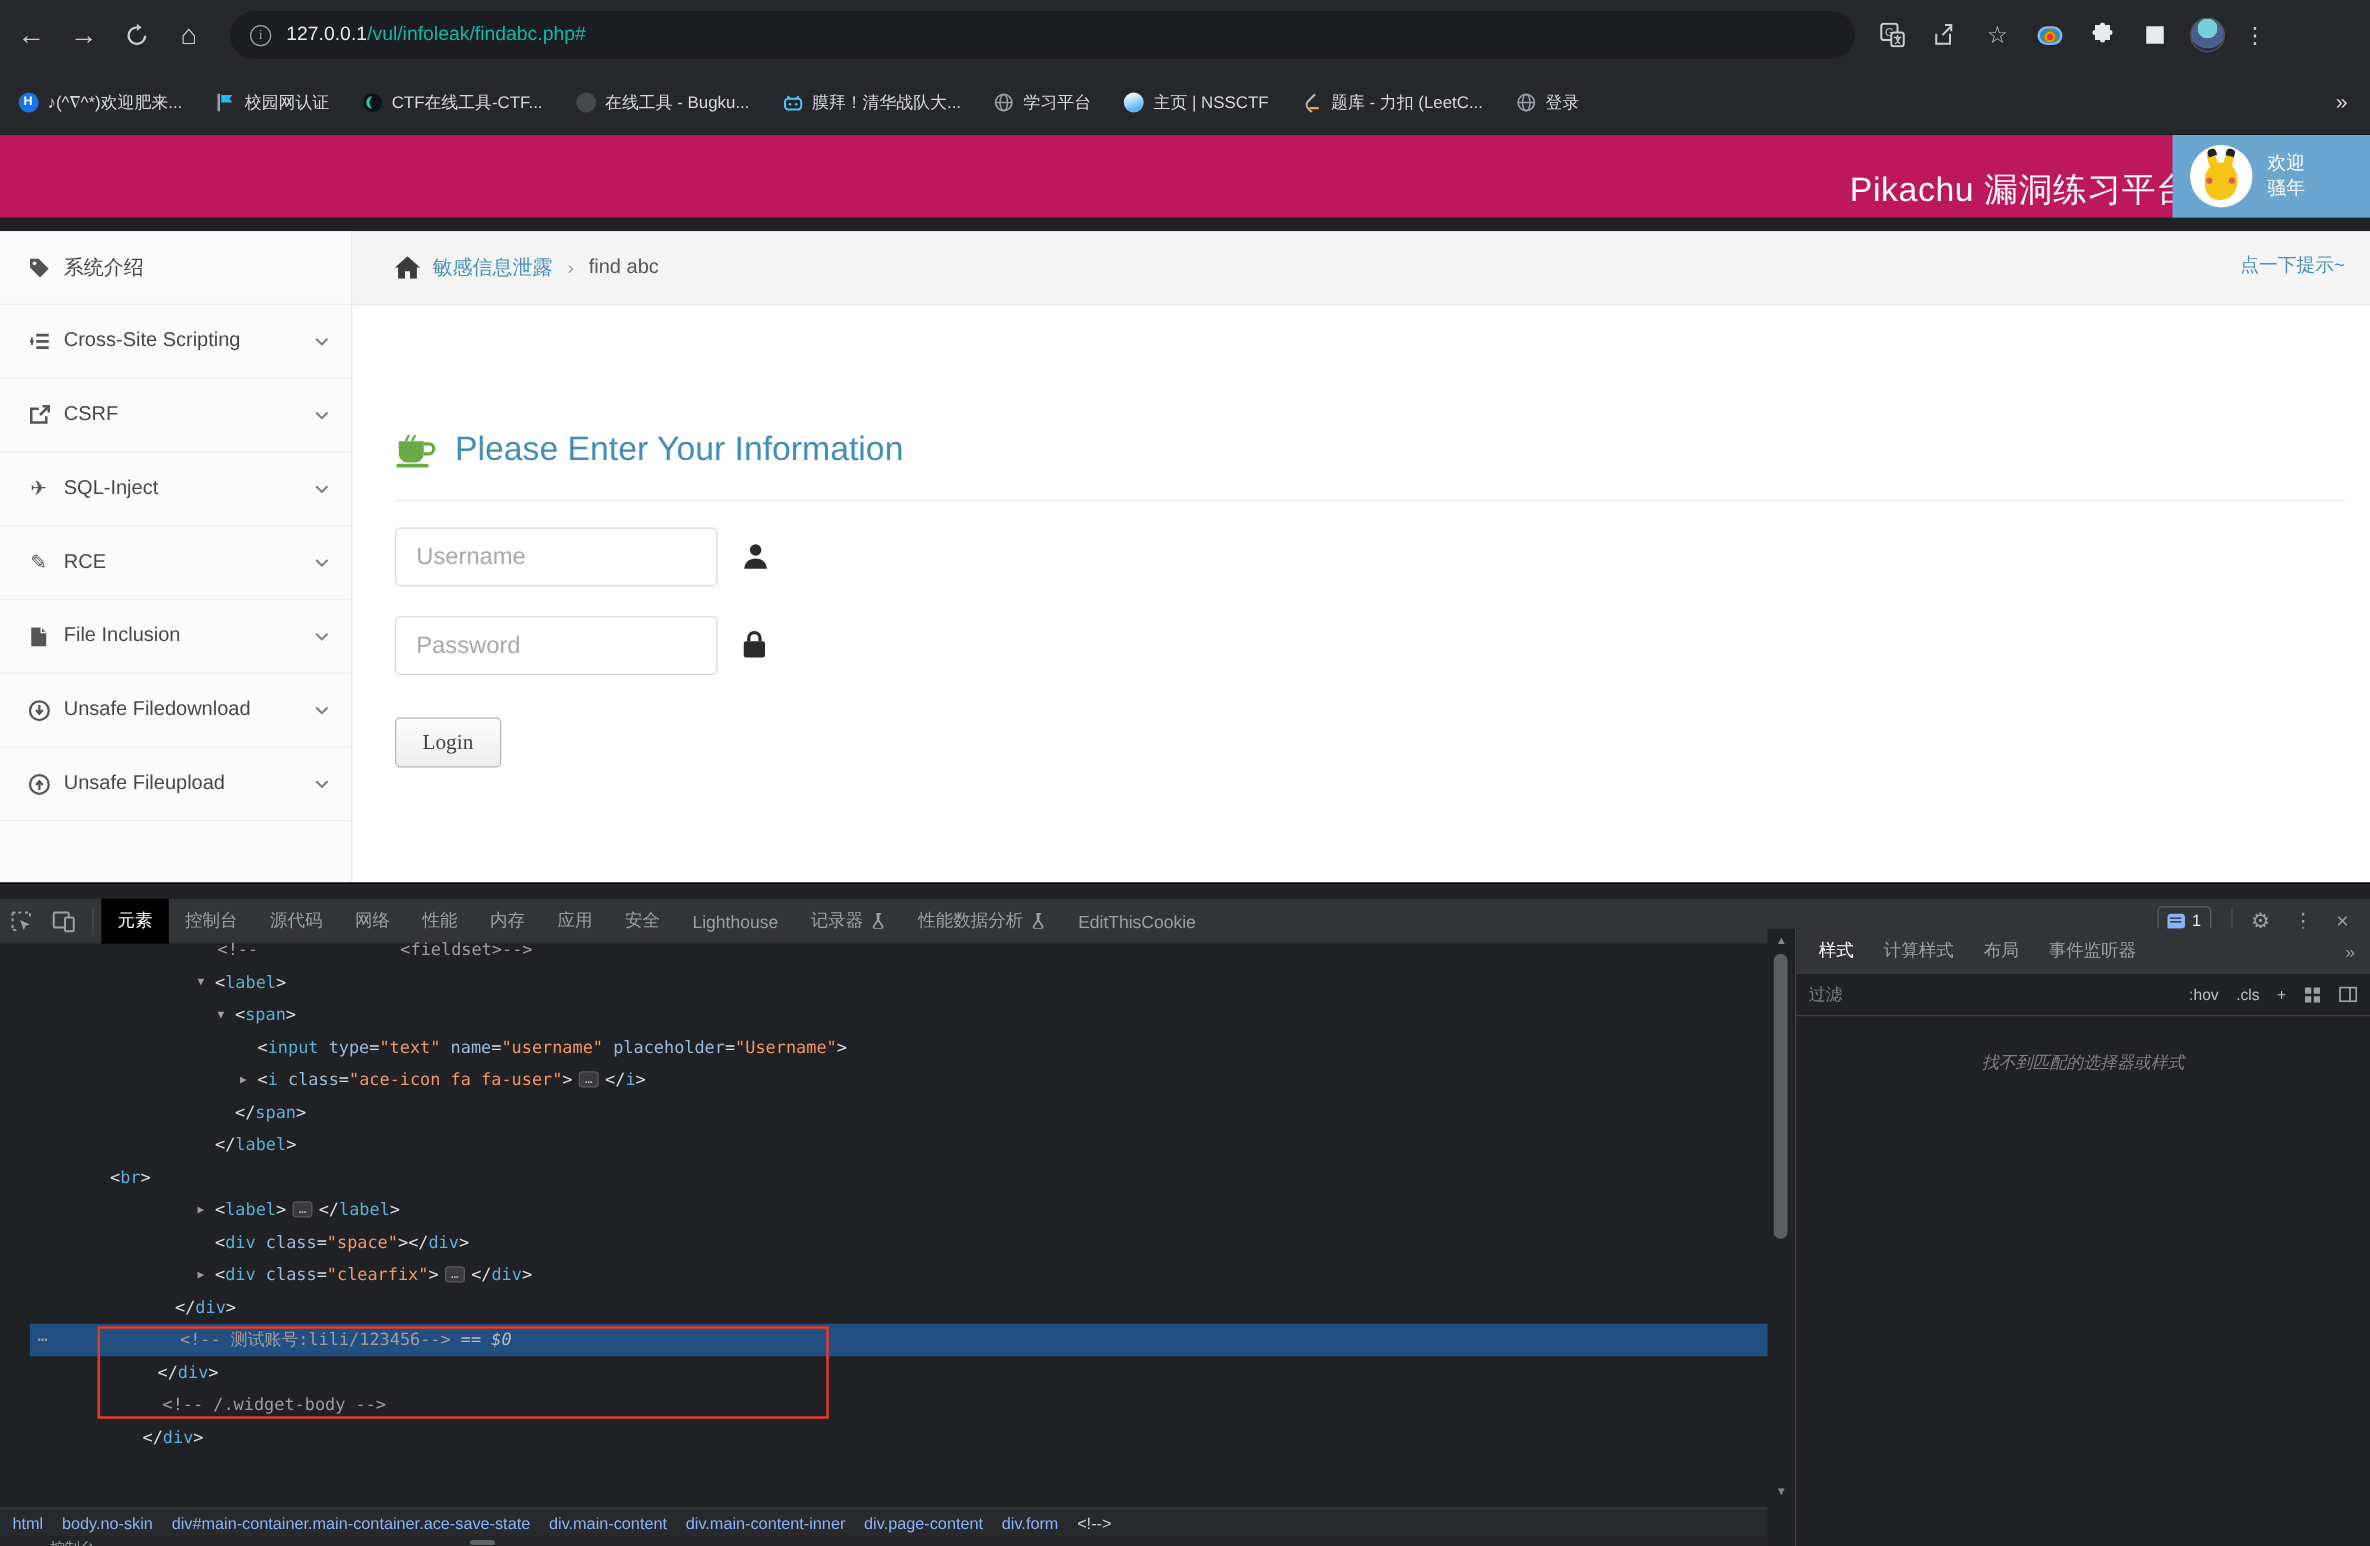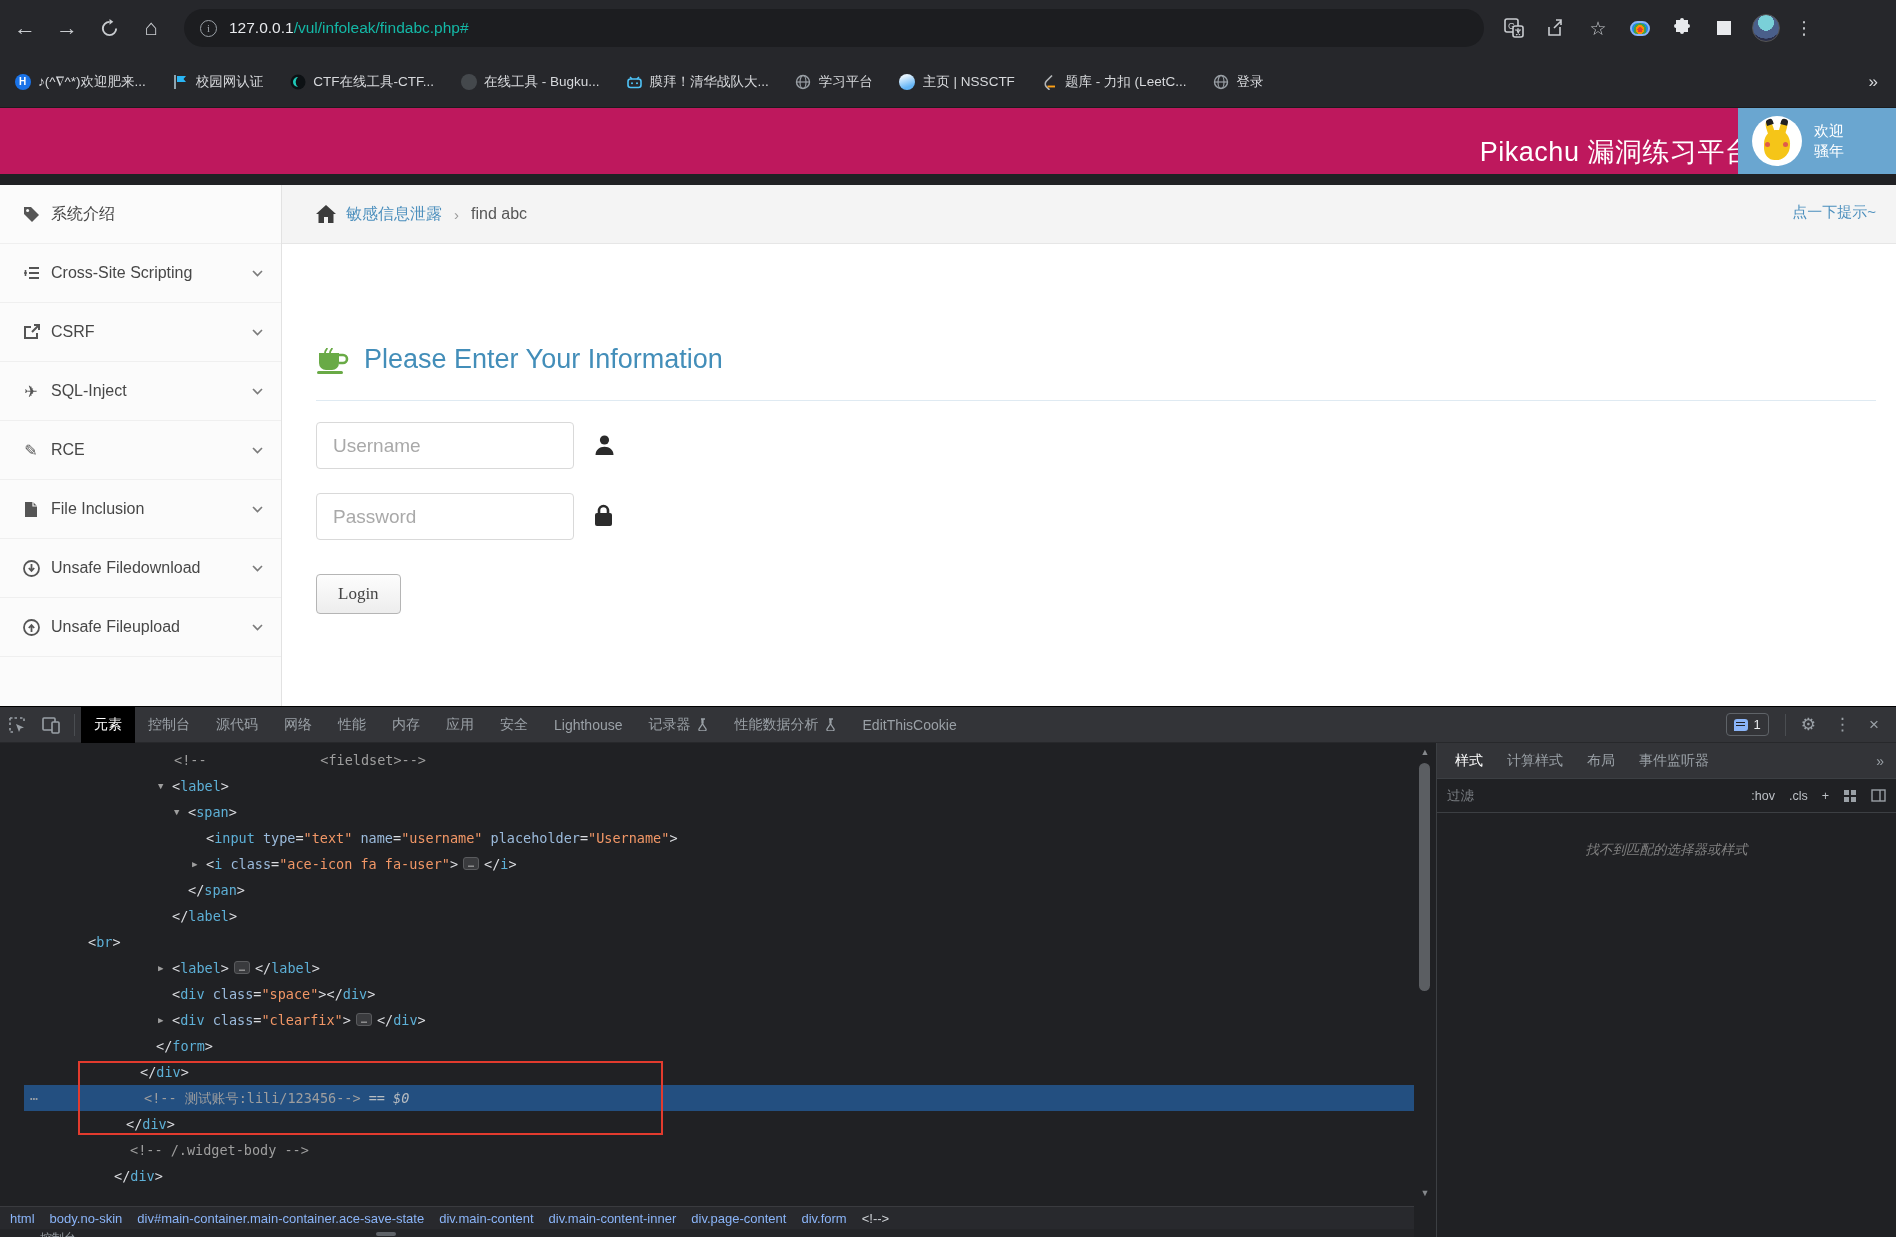--- a/index.html
+++ b/index.html
@@ -62,21 +62,21 @@
   .field::placeholder{color:#a9a9a9;}
   #user-field{top:178px;}
   #pass-field{top:249px;}
   .field-ico{position:absolute;left:312px;color:#2b2b2b;display:flex;}
   #user-ico{top:190px;}
   #pass-ico{top:260px;}
   #loginbtn{position:absolute;left:34px;top:330px;padding:9px 21px;font-size:17px;color:#444;background:linear-gradient(#fdfdfd,#ededed);border:1px solid #b5b5b5;border-radius:4px;font-family:Liberation Serif, serif;}
 
   
   #devtools{left:0;top:706px;width:1896px;height:531px;background:#202124;border-top:1px solid #000;}
-  #dt-tabbar{position:absolute;left:0;top:0;width:1896px;height:36px;background:#333438;display:flex;align-items:center;border-bottom:1px solid #27282b;}
+  #dt-tabbar{position:absolute;left:0;top:12px;width:1896px;height:36px;background:#333438;display:flex;align-items:center;border-bottom:1px solid #27282b;}
   .dt-ico{width:34px;height:28px;display:flex;align-items:center;justify-content:center;color:#9aa0a6;}
   .dt-vsep{width:1px;height:22px;background:#4a4d51;margin:0 6px;}
   .dt-tab{padding:0 13px;height:36px;display:flex;align-items:center;color:#9aa0a6;font-size:14px;white-space:nowrap;}
   .dt-tab.sel{background:#000;color:#fff;}
   .flask{margin-left:6px;display:flex;}
   #dt-right-controls{margin-left:auto;display:flex;align-items:center;margin-right:8px;}
   #issues-badge{display:flex;align-items:center;border:1px solid #5f6368;border-radius:4px;padding:3px 7px;margin-right:10px;}
   #issues-badge .bubble{width:14px;height:12px;background:#8ab4f8;border-radius:3px 3px 3px 0;margin-right:6px;position:relative;}
   #issues-badge .bubble:after{content:"";position:absolute;left:2px;top:3px;width:9px;height:1.5px;background:#202124;box-shadow:0 3px 0 #202124;}
   #issues-badge .cnt{color:#e8eaed;font-size:13px;}
@@ -478,21 +478,20 @@
         <div class="code-row" style="padding-left: 148px;"><span class="arr" style="left: 134px;">▼</span><span class="tk-p">&lt;</span><span class="tk-t">label</span><span class="tk-p">&gt;</span></div>
         <div class="code-row" style="padding-left: 164px;"><span class="arr" style="left: 150px;">▼</span><span class="tk-p">&lt;</span><span class="tk-t">span</span><span class="tk-p">&gt;</span></div>
         <div class="code-row" style="padding-left: 182px;"><span class="tk-p">&lt;</span><span class="tk-t">input</span><span class="tk-a"> type</span><span class="tk-p">=</span><span class="tk-v">"text"</span><span class="tk-a"> name</span><span class="tk-p">=</span><span class="tk-v">"username"</span><span class="tk-a"> placeholder</span><span class="tk-p">=</span><span class="tk-v">"Username"</span><span class="tk-p">&gt;</span></div>
         <div class="code-row" style="padding-left: 182px;"><span class="arr" style="left: 168px;">▶</span><span class="tk-p">&lt;</span><span class="tk-t">i</span><span class="tk-a"> class</span><span class="tk-p">=</span><span class="tk-v">"ace-icon fa fa-user"</span><span class="tk-p">&gt;</span><span class="tk-b">…</span><span class="tk-p">&lt;/</span><span class="tk-t">i</span><span class="tk-p">&gt;</span></div>
         <div class="code-row" style="padding-left: 164px;"><span class="tk-p">&lt;/</span><span class="tk-t">span</span><span class="tk-p">&gt;</span></div>
         <div class="code-row" style="padding-left: 148px;"><span class="tk-p">&lt;/</span><span class="tk-t">label</span><span class="tk-p">&gt;</span></div>
         <div class="code-row" style="padding-left: 64px;"><span class="tk-p">&lt;</span><span class="tk-t">br</span><span class="tk-p">&gt;</span></div>
         <div class="code-row" style="padding-left: 148px;"><span class="arr" style="left: 134px;">▶</span><span class="tk-p">&lt;</span><span class="tk-t">label</span><span class="tk-p">&gt;</span><span class="tk-b">…</span><span class="tk-p">&lt;/</span><span class="tk-t">label</span><span class="tk-p">&gt;</span></div>
         <div class="code-row" style="padding-left: 148px;"><span class="tk-p">&lt;</span><span class="tk-t">div</span><span class="tk-a"> class</span><span class="tk-p">=</span><span class="tk-v">"space"</span><span class="tk-p">&gt;</span><span class="tk-p">&lt;/</span><span class="tk-t">div</span><span class="tk-p">&gt;</span></div>
         <div class="code-row" style="padding-left: 148px;"><span class="arr" style="left: 134px;">▶</span><span class="tk-p">&lt;</span><span class="tk-t">div</span><span class="tk-a"> class</span><span class="tk-p">=</span><span class="tk-v">"clearfix"</span><span class="tk-p">&gt;</span><span class="tk-b">…</span><span class="tk-p">&lt;/</span><span class="tk-t">div</span><span class="tk-p">&gt;</span></div>
-        <div class="code-row" style="padding-left: 132px;"><span class="tk-p">&lt;/</span><span class="tk-t">form</span><span class="tk-p">&gt;</span></div>
         <div class="code-row" style="padding-left: 116px;"><span class="tk-p">&lt;/</span><span class="tk-t">div</span><span class="tk-p">&gt;</span></div>
         <div class="code-row sel" style="padding-left: 120px;"><span class="edge-dots">⋯</span><span class="tk-c">&lt;!-- 测试账号:lili/123456--&gt;</span><span class="tk-m"> == </span><span class="tk-d">$0</span></div>
         <div class="code-row" style="padding-left: 102px;"><span class="tk-p">&lt;/</span><span class="tk-t">div</span><span class="tk-p">&gt;</span></div>
         <div class="code-row" style="padding-left: 106px;"><span class="tk-c">&lt;!-- /.widget-body --&gt;</span></div>
         <div class="code-row" style="padding-left: 90px;"><span class="tk-p">&lt;/</span><span class="tk-t">div</span><span class="tk-p">&gt;</span></div>
       </div>
     <div id="redbox"></div>
 
     <div id="dt-scroll">
       <span class="sarr" style="top:4px;">▲</span>

